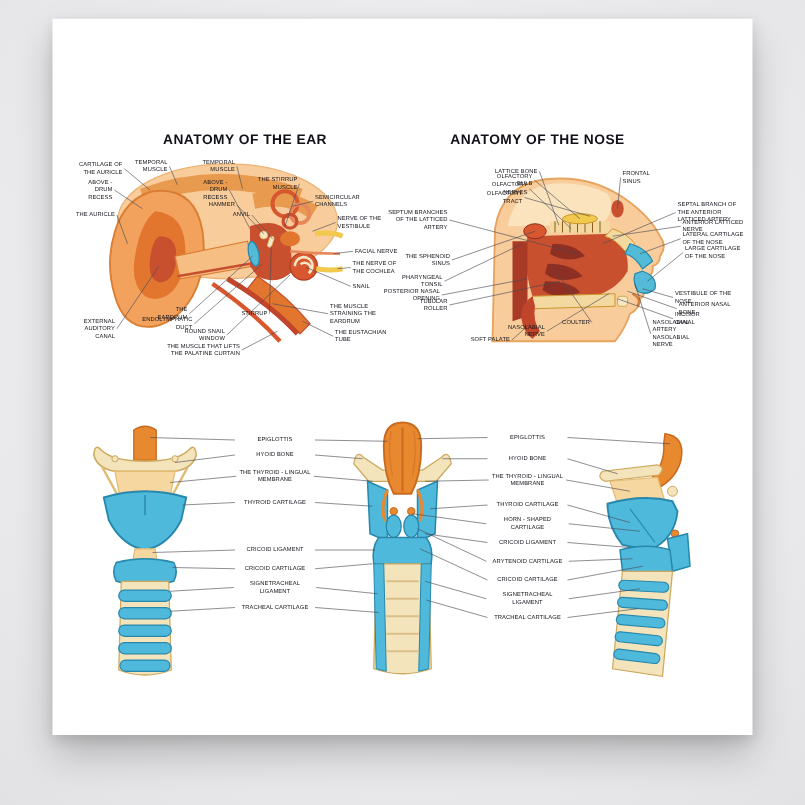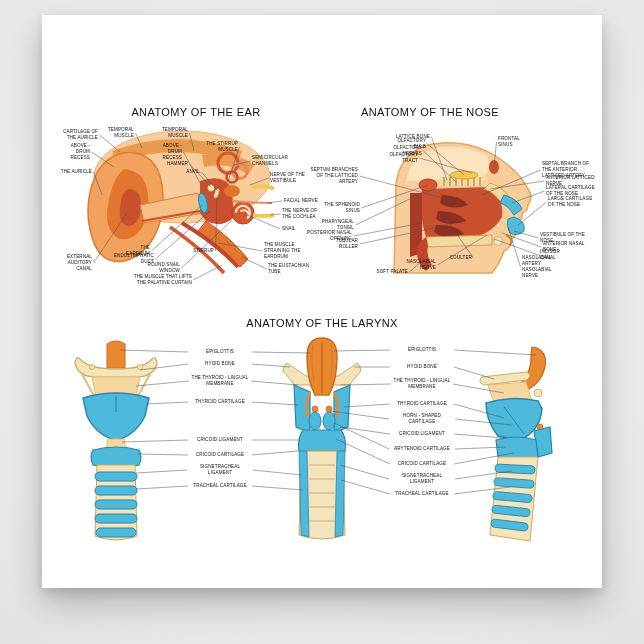--- a/index.html
+++ b/index.html
@@ -8,21 +8,21 @@
     background:#eeeeef;
     font-family:"Liberation Sans", sans-serif;
   }
   .stage{position:relative;width:644px;height:644px;background:radial-gradient(circle at 50% 40%, #f4f4f5 0%, #e9e9eb 70%, #e2e2e4 100%);}
   .poster{
     position:absolute;left:42px;top:15px;width:560px;height:573px;
     background:#ffffff;
     box-shadow:0 16px 30px rgba(0,0,0,0.22), 0 4px 10px rgba(0,0,0,0.12);
   }
   .title{
-    position:absolute;margin:0;font-size:11px;font-weight:400;
+    position:absolute;margin:0;font-size:11px;font-weight:700;
     letter-spacing:0.4px;color:#101018;transform:translate(-50%,-50%);
     white-space:nowrap;
   }
   .title-ear{left:154px;top:97px;}
   .title-nose{left:388px;top:97px;}
   .title-larynx{left:280px;top:308px;}
   .illus{position:absolute;}
   #ear-illus{left:40px;top:110px;width:195px;height:165px;}
   #nose-illus{left:340px;top:118px;width:160px;height:155px;}
   #larynx-a{left:28px;top:325px;width:92px;height:205px;}
@@ -36,21 +36,20 @@
   }
 </style>
 </head>
 <body>
 
 <div class="stage">
   <div class="poster">
 
     <h2 class="title title-ear">ANATOMY OF THE EAR</h2>
     <h2 class="title title-nose">ANATOMY OF THE NOSE</h2>
-    <h2 class="title title-larynx">ANATOMY OF THE LARYNX</h2>
 
     <svg id="ear-illus" class="illus" viewBox="0 0 195 165">
       <ellipse cx="100" cy="52" rx="88" ry="46" fill="#F8CD9B" stroke="#EDB273" stroke-width="1"></ellipse>
       <path d="M30 26 Q95 2 160 26 L156 38 Q95 16 34 38 Z" fill="#E89A4F"></path>
       <path d="M120 30 Q150 24 172 40 L166 50 Q148 36 122 42 Z" fill="#E89A4F"></path>
       <path d="M40 28 Q74 24 80 60 Q84 90 72 112 Q60 132 42 136 Q18 140 10 112 Q2 86 10 60 Q18 34 40 28 Z" fill="#F2A25C" stroke="#D97E33" stroke-width="1.5"></path>
       <path d="M42 44 Q64 46 66 70 Q68 94 56 108 Q44 118 34 112 Q22 102 26 80 Q30 54 42 44 Z" fill="#E2762F"></path>
       <path d="M46 64 Q60 64 59 82 Q58 100 46 101 Q36 99 38 82 Q40 66 46 64 Z" fill="#C8502F"></path>
       <path d="M58 80 L116 68 L120 88 L62 98 Z" fill="#F6BE83" stroke="#D97E33" stroke-width="1"></path>
       <path d="M60 96 L118 86" stroke="#C8502F" stroke-width="2"></path>

